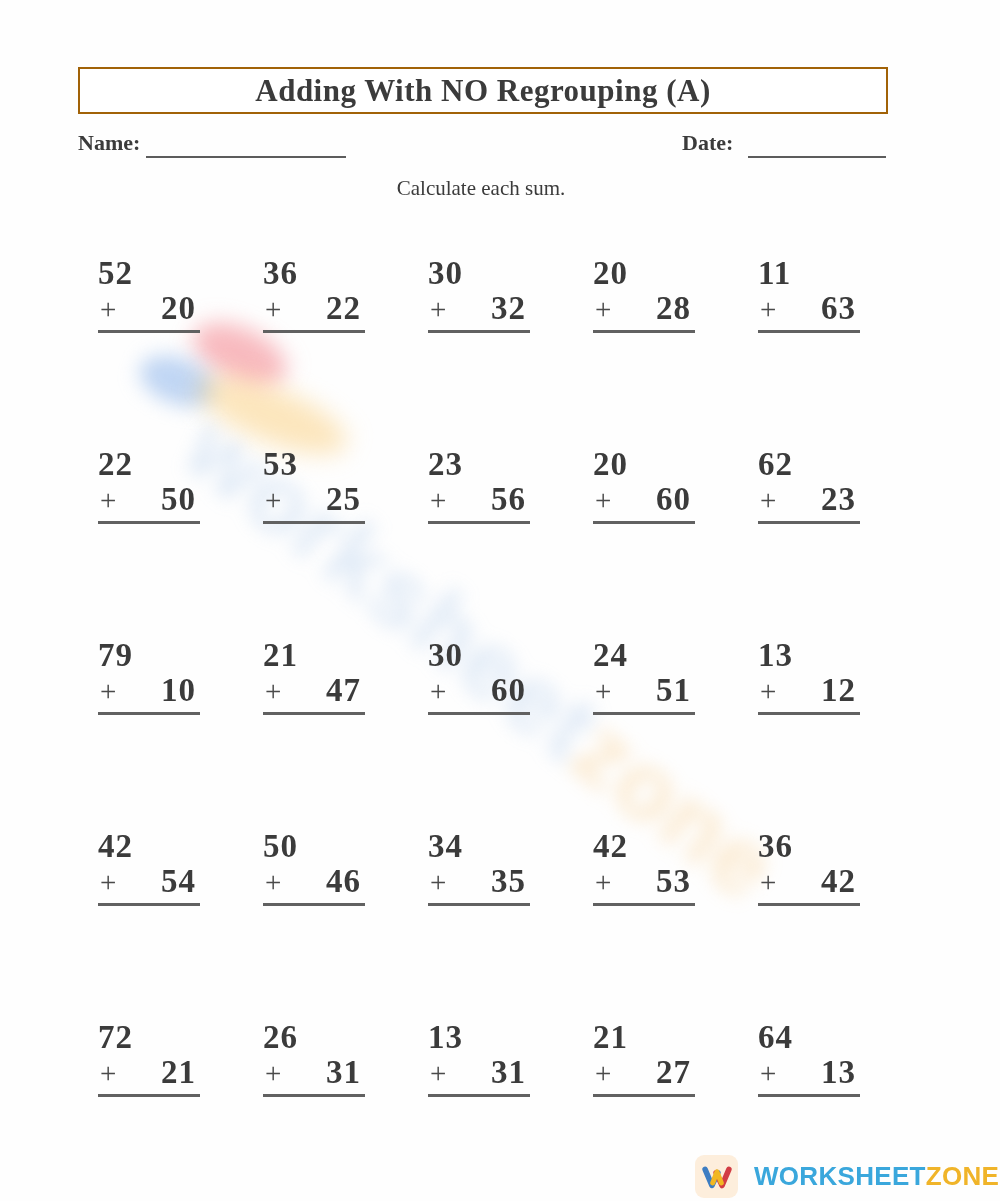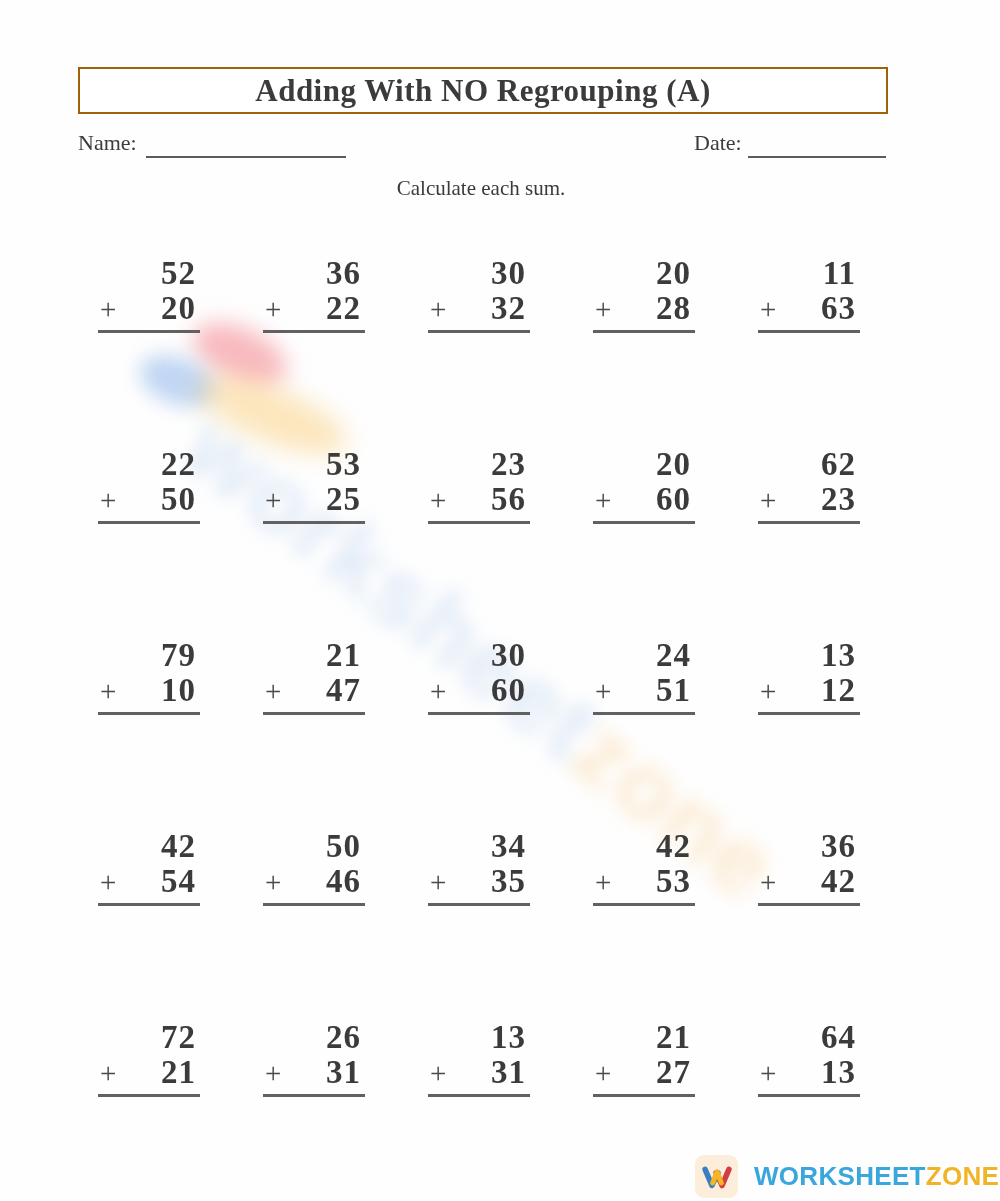--- a/index.html
+++ b/index.html
@@ -29,43 +29,43 @@
   .wm-text .wm-zone{color:rgba(245,186,96,0.30);}
   
   .content{position:absolute;inset:0;z-index:1;}
   .title-box{
     position:absolute;left:78px;top:67px;width:806px;height:43px;
     border:2px solid #a16207;
     display:flex;align-items:center;justify-content:center;
     font-size:31px;font-weight:700;letter-spacing:0.5px;
     background:rgba(255,255,255,0.6);
   }
-  .meta-row{position:absolute;left:0;top:130px;width:836px;height:34px;font-size:22px;font-weight:400;}
+  .meta-row{position:absolute;left:0;top:130px;width:836px;height:34px;font-size:22px;font-weight:700;}
   .name-label{position:absolute;left:78px;top:0;}
   .name-line{position:absolute;left:146px;top:26px;width:200px;border-bottom:2px solid #5c5c5c;}
-  .date-label{position:absolute;left:682px;top:0;margin-left:12px;}
+  .date-label{position:absolute;left:682px;top:0;}
   .date-line{position:absolute;left:748px;top:26px;width:138px;border-bottom:2px solid #5c5c5c;}
   .instruction{
     position:absolute;left:0;top:176px;width:962px;text-align:center;
     font-size:21px;font-weight:400;
   }
   
   .grid{
     position:absolute;left:35px;top:248px;
     display:grid;
     grid-template-columns:repeat(5,165px);
     grid-auto-rows:191px;
   }
   .problem{
     width:102px;justify-self:end;align-self:start;
     padding-top:8px;
   }
   .p-top{
     font-size:33px;line-height:35px;font-weight:700;
-    text-align:right;padding-right:4px;letter-spacing:1px;
+    text-align:left;padding-right:4px;letter-spacing:1px;
   }
   .p-bottom{
     display:flex;justify-content:space-between;align-items:baseline;
     font-size:33px;line-height:35px;font-weight:700;letter-spacing:1px;
     border-bottom:3px solid #616161;
     padding:0 4px 3px 2px;
   }
   .p-op{font-size:29px;font-weight:400;color:#4a4a4a;}
   .p-answer{height:40px;}
   

